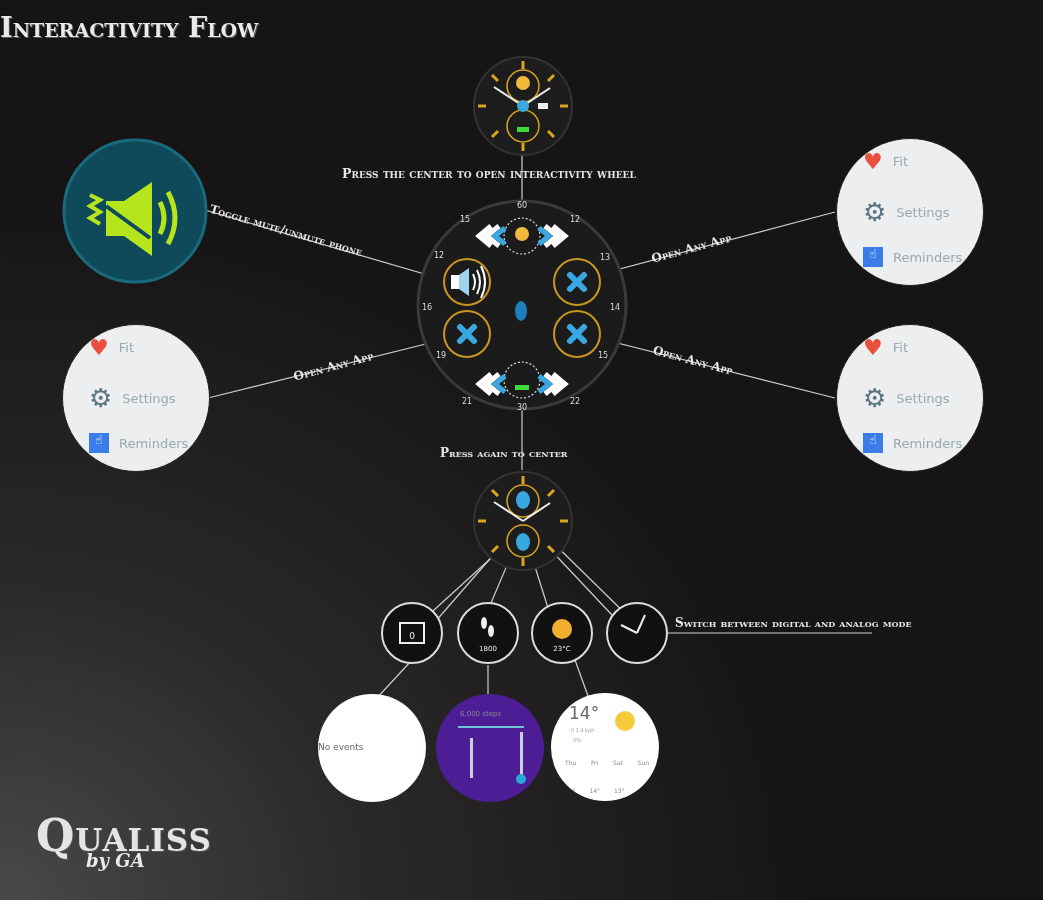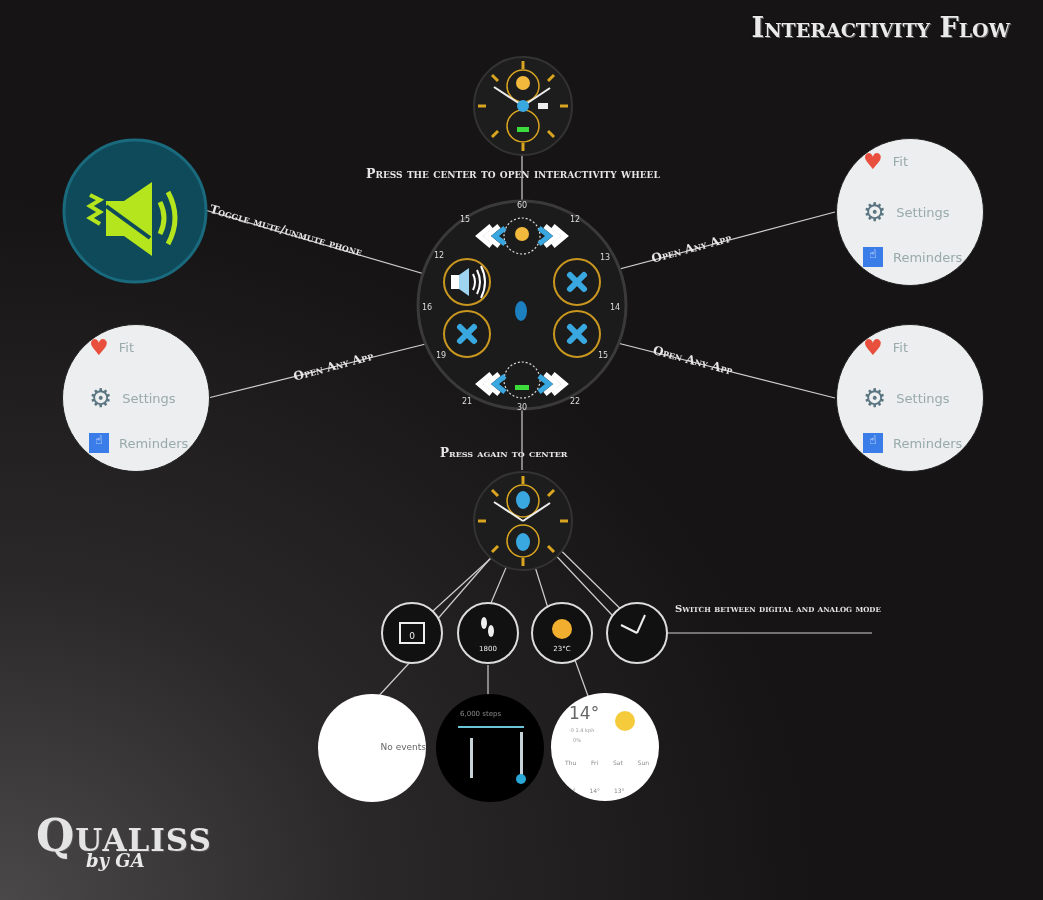--- a/index.html
+++ b/index.html
@@ -1,19 +1,19 @@
 <!DOCTYPE html>
 <html><head>
 <meta charset="utf-8">
 <style>
   html,body{margin:0;padding:0;}
   body{width:1043px;height:900px;overflow:hidden;background:#161414;font-family:"DejaVu Sans",sans-serif;color:#e8e8e8;position:relative;}
   .bg{position:absolute;inset:0;background:radial-gradient(ellipse at 0% 100%, #4a4848 0%, #2a2828 25%, #161414 55%);}
   .abs{position:absolute;}
-  #title{left:0;width:1010px;top:12px;text-align:right;font-family:"DejaVu Serif",serif;font-size:27px;font-weight:bold;font-variant:small-caps;color:#eaeaea;text-shadow:0 0 2px #000,1px 1px 0 #777;}
+  #title{left:0;width:1010px;top:12px;text-align:left;font-family:"DejaVu Serif",serif;font-size:27px;font-weight:bold;font-variant:small-caps;color:#eaeaea;text-shadow:0 0 2px #000,1px 1px 0 #777;}
   .caption{font-family:"DejaVu Serif",serif;font-size:12px;font-weight:bold;font-variant:small-caps;color:#e6e6e6;white-space:nowrap;}
   .rot{transform-origin:0 0;white-space:nowrap;font-family:"DejaVu Serif",serif;font-size:12px;font-weight:bold;font-variant:small-caps;color:#e6e6e6;}
   .app-circle{position:absolute;border-radius:50%;background:#eceeef;border:1px solid #222;}
   .app-row{position:absolute;left:26px;display:flex;align-items:center;gap:10px;}
   .app-row span{font-size:13px;color:#9aa;}
   .tile{position:absolute;border-radius:50%;background:#fff;overflow:hidden;}
   #logo{left:36px;top:810px;font-family:"DejaVu Serif",serif;font-size:44px;font-weight:bold;font-variant:small-caps;color:#e4e4e4;letter-spacing:1px;text-shadow:1px 1px 0 #555;}
   #logo-sub{left:86px;top:850px;font-family:"DejaVu Serif",serif;font-style:italic;font-weight:bold;font-size:18px;color:#eaeaea;text-align:right;}
 </style>
 </head>
@@ -58,21 +58,21 @@
   <circle cx="51" cy="31" r="16" fill="none" stroke="#d9a520" stroke-width="1.5"></circle>
   <circle cx="51" cy="71" r="16" fill="none" stroke="#d9a520" stroke-width="1.5"></circle>
   <circle cx="51" cy="28" r="7" fill="#f3b93c"></circle>
   <rect x="45" y="72" width="12" height="5" fill="#3ddc3d"></rect>
   <line x1="51" y1="51" x2="22" y2="32" stroke="#eee" stroke-width="2"></line>
   <line x1="51" y1="51" x2="78" y2="33" stroke="#eee" stroke-width="2"></line>
   <circle cx="51" cy="51" r="6" fill="#3aa8e0"></circle>
   <rect x="66" y="48" width="10" height="6" fill="#eee"></rect>
 </svg>
 
-<div class="abs caption" style="left:342px;top:166px;font-size:12.5px;margin-left:24px;">Press the center to open interactivity wheel</div>
+<div class="abs caption" style="left:342px;top:166px;font-size:12.5px;">Press the center to open interactivity wheel</div>
 
 <svg class="abs" style="left:62px;top:138px" width="146" height="146">
   <circle cx="73" cy="73" r="71" fill="#0e4a5a" stroke="#1a6a7e" stroke-width="3"></circle>
   <polyline points="28,57 38,62 28,68 38,74 28,80 38,86" fill="none" stroke="#b5e61d" stroke-width="4"></polyline>
   <polygon points="44,63 62,63 90,44 90,118 62,98 44,98" fill="#b5e61d"></polygon>
   <line x1="44" y1="68" x2="88" y2="100" stroke="#0e4a5a" stroke-width="4"></line>
   <path d="M98 64 Q106 80 98 96" fill="none" stroke="#b5e61d" stroke-width="5"></path>
   <path d="M106 54 Q120 80 106 106" fill="none" stroke="#b5e61d" stroke-width="5"></path>
 </svg>
 
@@ -221,26 +221,26 @@
   <circle cx="32" cy="32" r="30" fill="#111" stroke="#ddd" stroke-width="2"></circle>
   <circle cx="32" cy="28" r="10" fill="#f2ae2e"></circle>
   <text x="32" y="50" fill="#eee" font-size="7" text-anchor="middle" font-family="DejaVu Sans, sans-serif">23°C</text>
 </svg>
 <svg class="abs" style="left:605px;top:601px" width="64" height="64">
   <circle cx="32" cy="32" r="30" fill="#111" stroke="#ddd" stroke-width="2"></circle>
   <line x1="32" y1="32" x2="40" y2="14" stroke="#eee" stroke-width="2"></line>
   <line x1="32" y1="32" x2="16" y2="24" stroke="#eee" stroke-width="2"></line>
 </svg>
 
-<div class="abs caption" style="left:675px;top:603px;font-size:10px;">Switch between digital and analog mode</div>
+<div class="abs caption" style="left:675px;top:616px;font-size:12px;">Switch between digital and analog mode</div>
 
 <div class="tile" style="left:318px;top:694px;width:108px;height:108px;">
-  <div style="position:absolute;top:48px;width:100%;text-align:right;font-size:9px;color:#666;">No events</div>
-</div>
-<div class="tile" style="left:436px;top:694px;width:108px;height:108px;background:#000000;">
+  <div style="position:absolute;top:48px;width:100%;text-align:left;font-size:9px;color:#666;">No events</div>
+</div>
+<div class="tile" style="left:436px;top:694px;width:108px;height:108px;background:#4c1d95;">
   <div style="position:absolute;left:24px;top:16px;font-size:7px;color:#888;">6,000 steps</div>
   <div style="position:absolute;left:22px;top:32px;width:66px;height:2px;background:#6cc4d8;"></div>
   <div style="position:absolute;left:34px;top:44px;width:3px;height:40px;background:#c6d4da;"></div>
   <div style="position:absolute;left:84px;top:38px;width:3px;height:46px;background:#c6d4da;"></div>
   <div style="position:absolute;left:80px;top:80px;width:10px;height:10px;border-radius:50%;background:#29a8d8;"></div>
 </div>
 <div class="tile" style="left:551px;top:693px;width:108px;height:108px;">
   <div style="position:absolute;left:18px;top:10px;font-size:17px;color:#666;">14°</div>
   <div style="position:absolute;left:18px;top:34px;font-size:5px;color:#999;">-0 1.4 kph</div>
   <div style="position:absolute;left:22px;top:44px;font-size:5px;color:#999;">0%</div>

